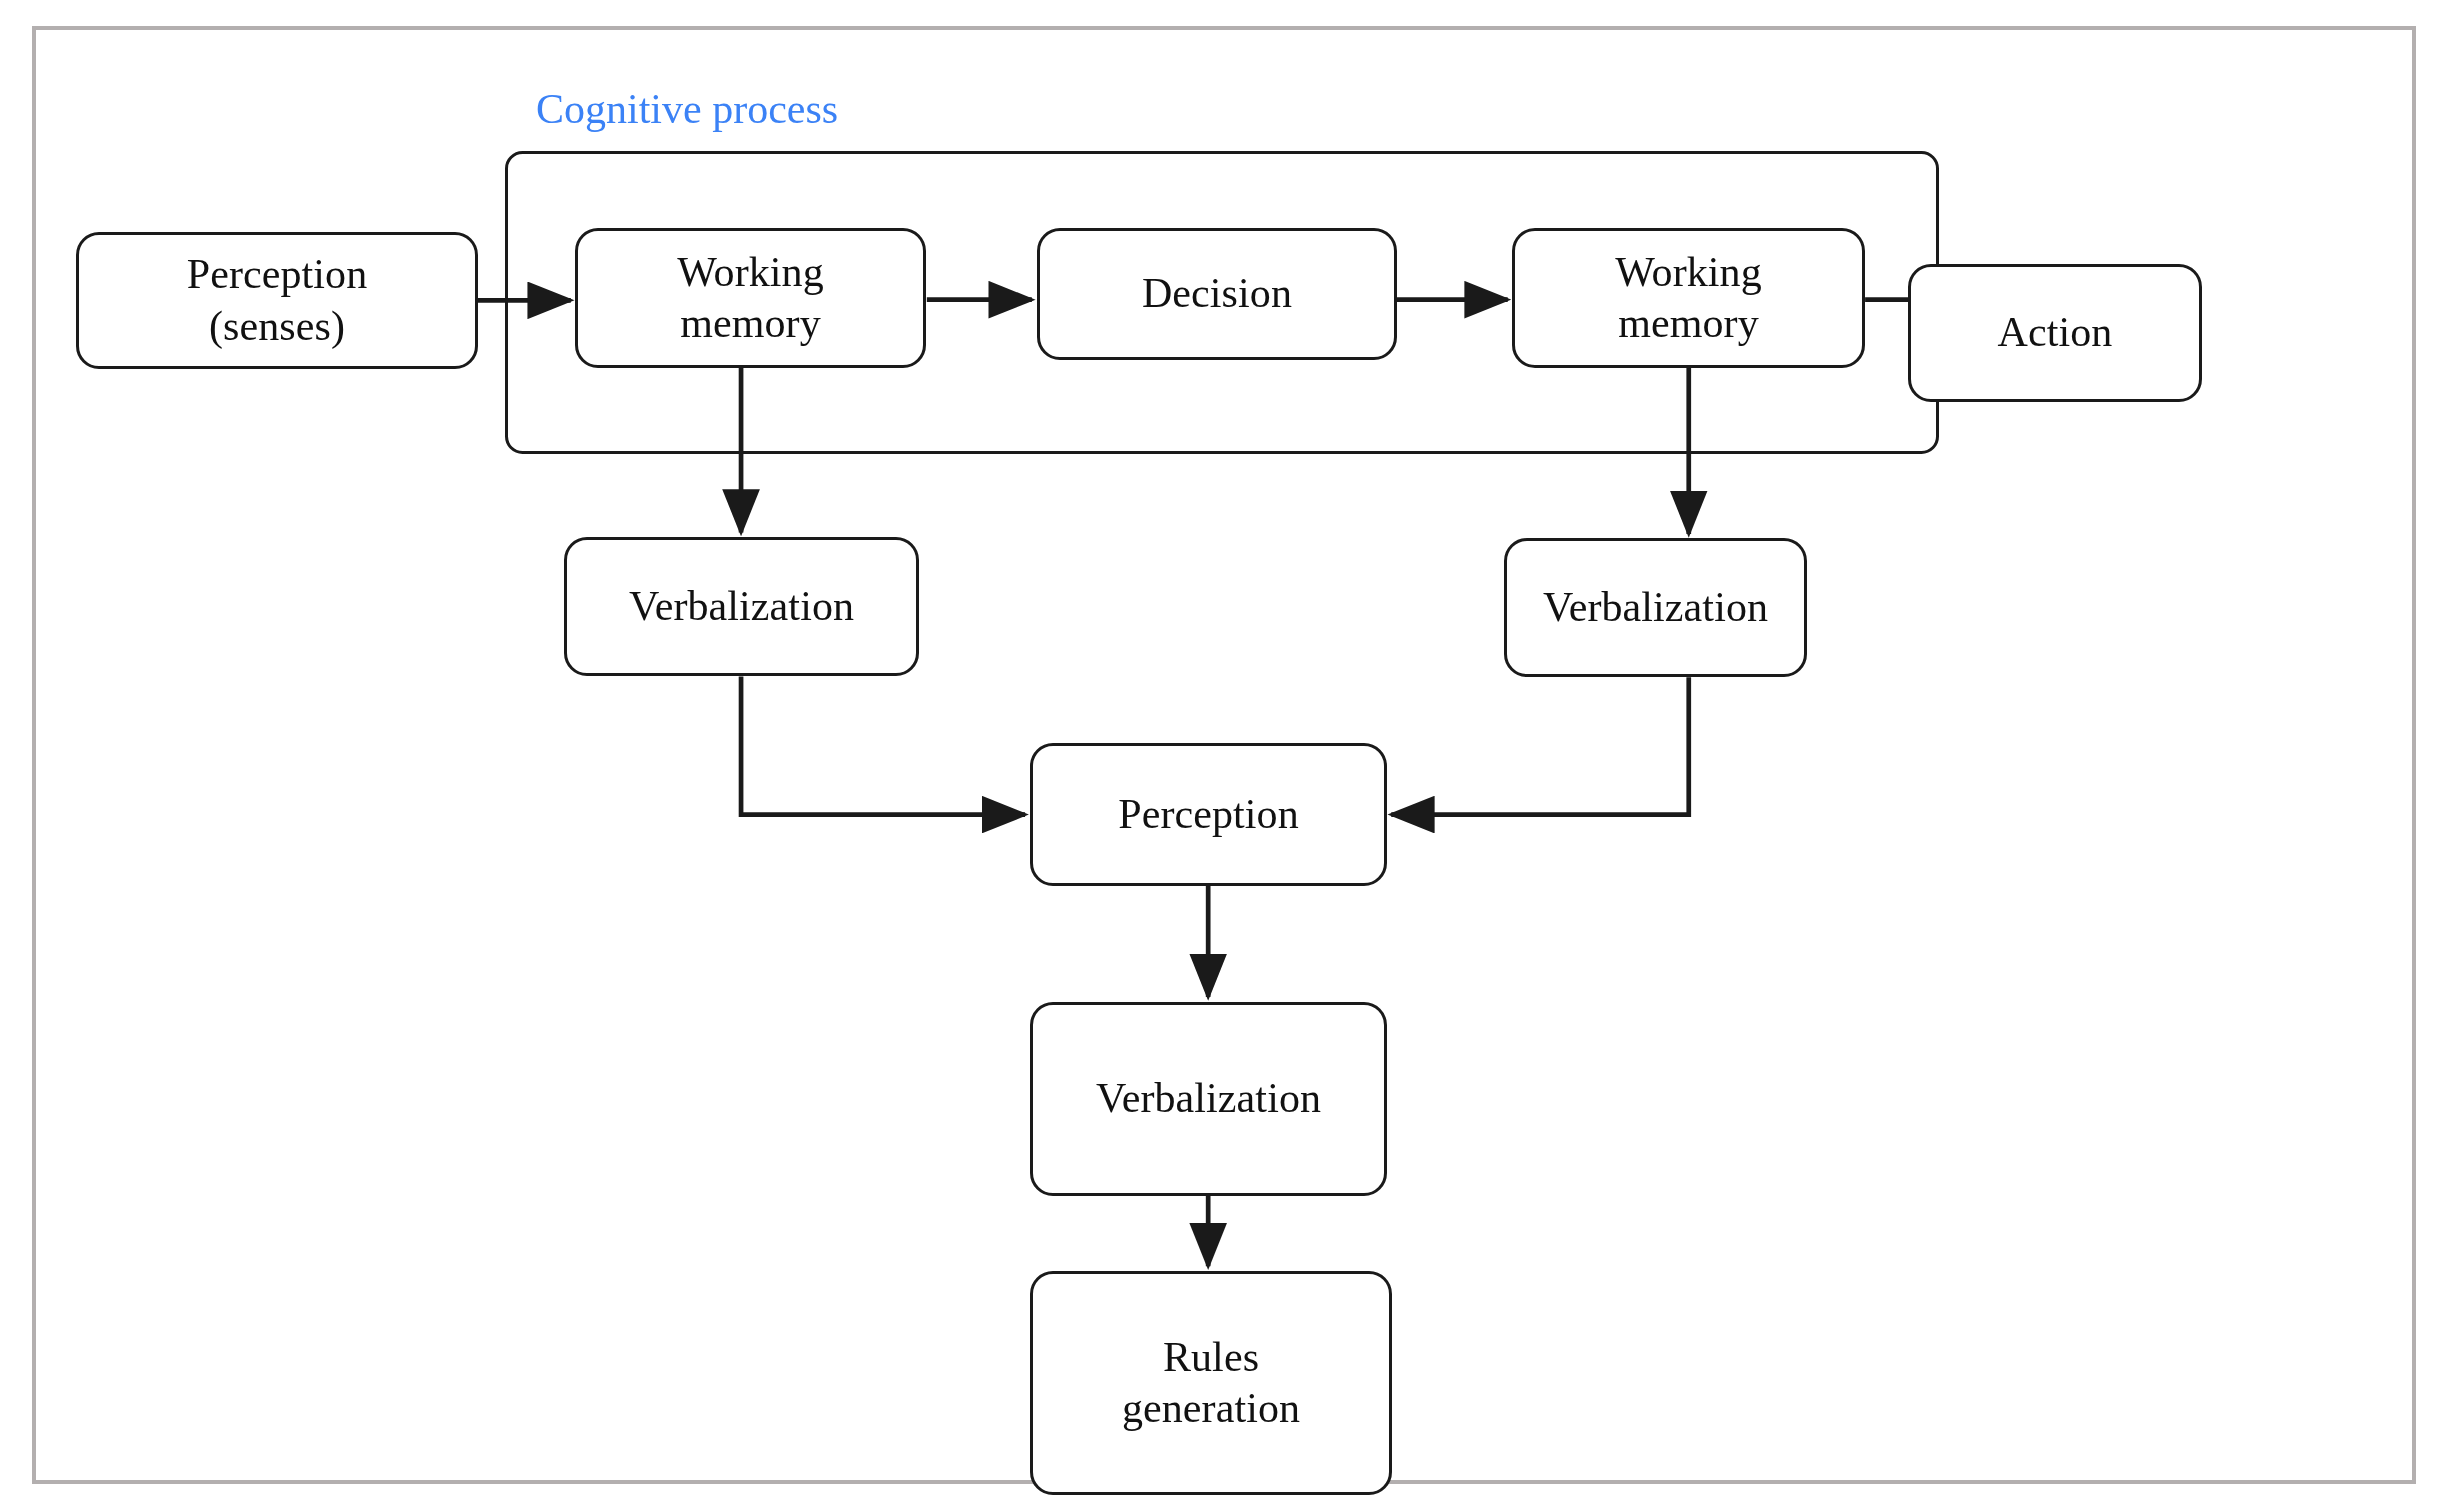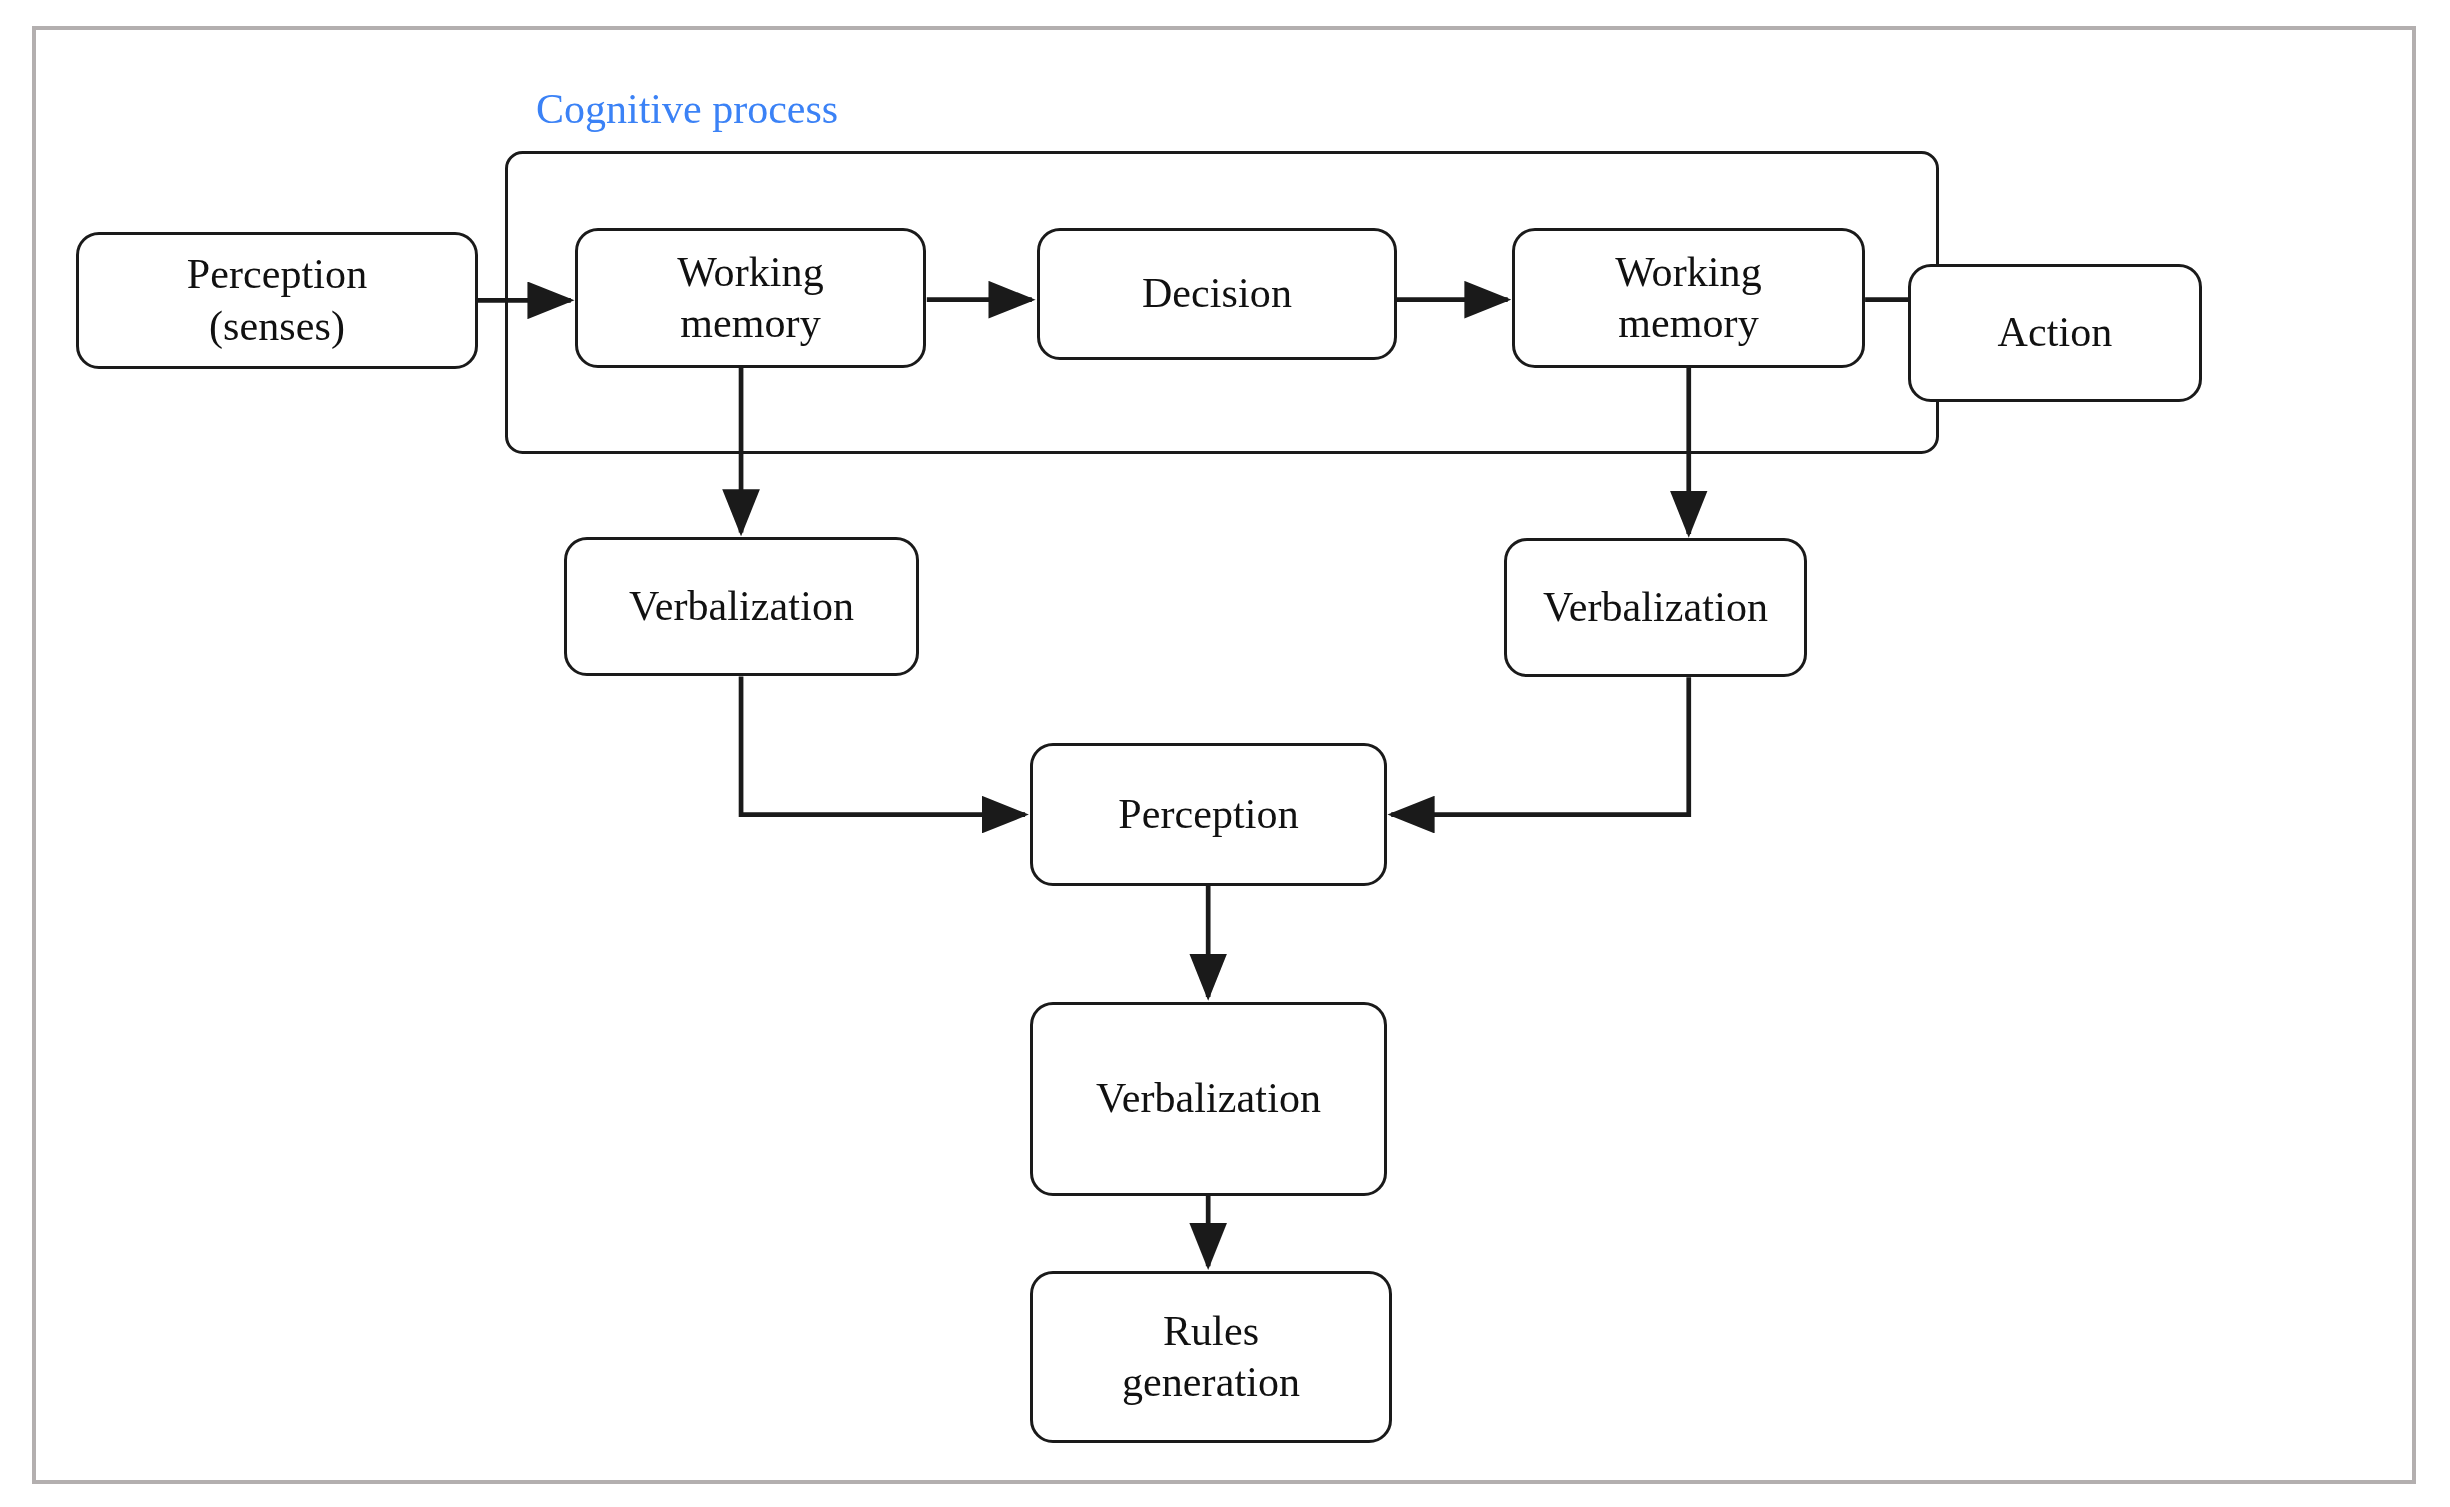--- a/index.html
+++ b/index.html
@@ -69,21 +69,21 @@
   }
   #node-perception   { left: 76px;  top: 232px;  width: 402px; height: 137px; }
   #node-wm-1         { left: 575px;  top: 228px;  width: 351px; height: 140px; }
   #node-decision     { left: 1037px; top: 228px;  width: 360px; height: 132px; }
   #node-wm-2         { left: 1512px; top: 228px;  width: 353px; height: 140px; }
   #node-action       { left: 1908px; top: 232px;  width: 294px; height: 138px; margin-top: 32px; }
   #node-verb-1       { left: 564px;  top: 537px;  width: 355px; height: 139px; }
   #node-verb-2       { left: 1504px; top: 538px;  width: 303px; height: 139px; }
   #node-recording    { left: 1030px; top: 743px; width: 357px; height: 143px; }
   #node-transcription{ left: 1030px; top: 1002px; width: 357px; height: 194px; }
-  #node-rules        { left: 1030px; top: 1271px; width: 362px; height: 172px; }
+  #node-rules        { left: 1030px; top: 1271px; width: 362px; height: 224px; }
 </style>
 </head>
 <body>
 
 <div id="page">
 
   <div id="outer-frame"></div>
 
   <svg id="canvas" viewBox="0 0 3640 2240" xmlns="http://www.w3.org/2000/svg">
     <defs>

